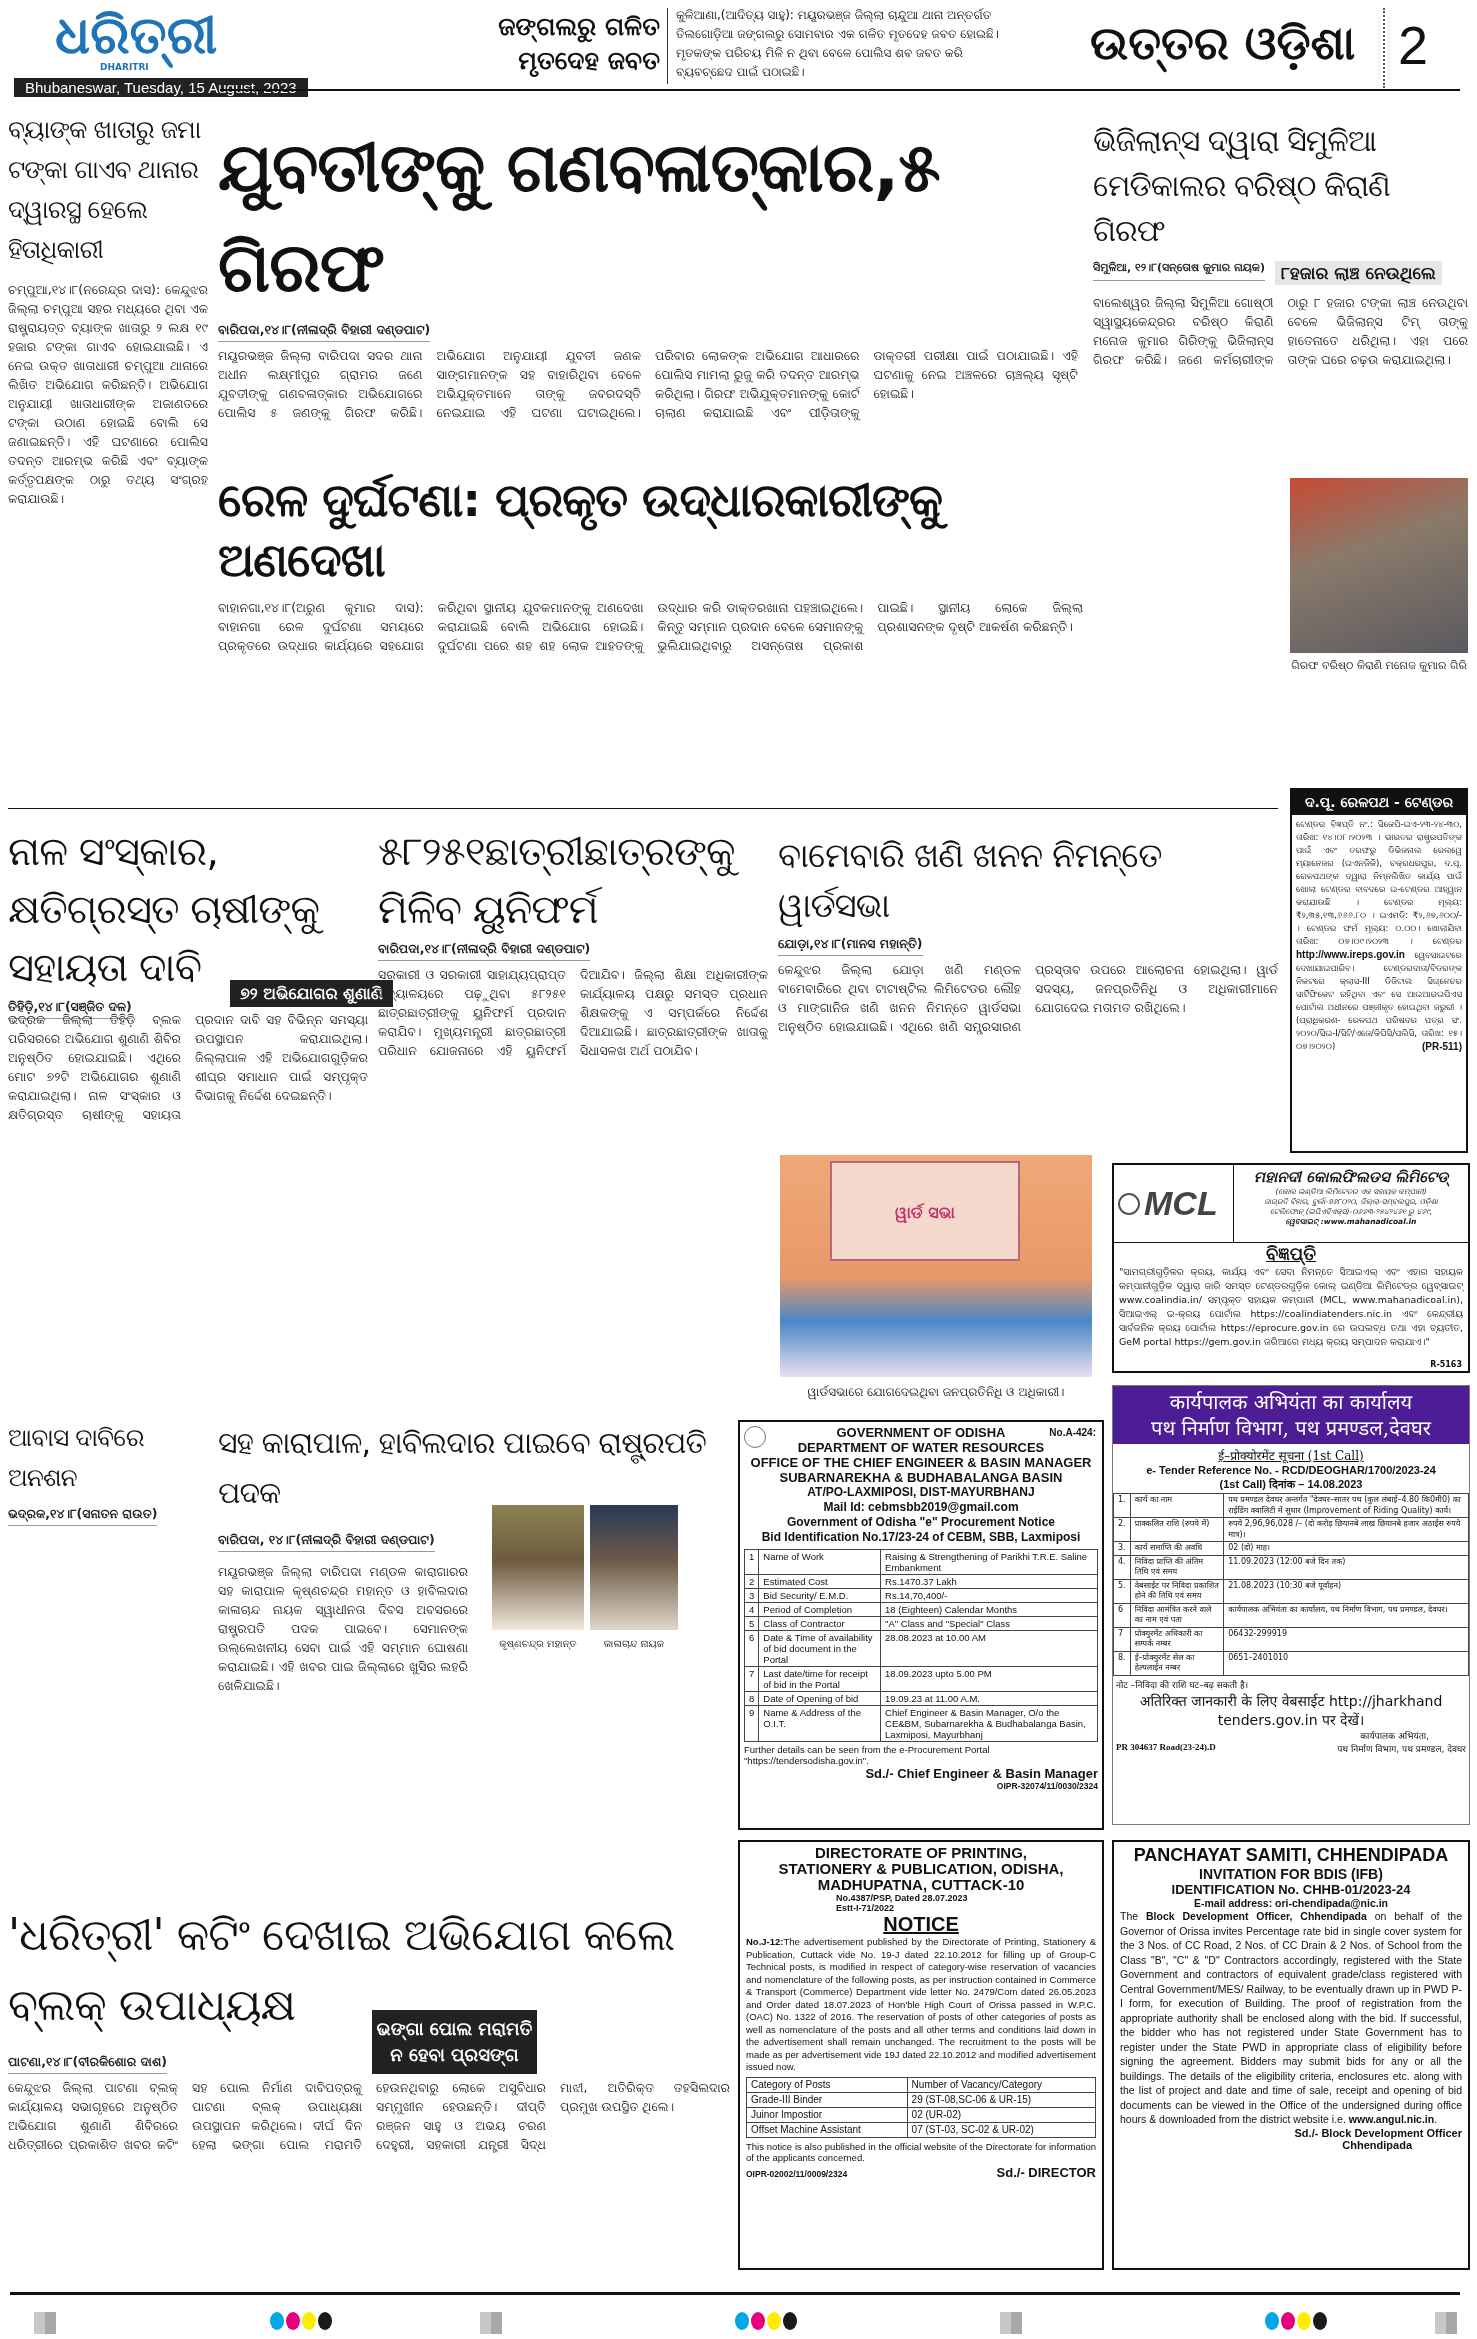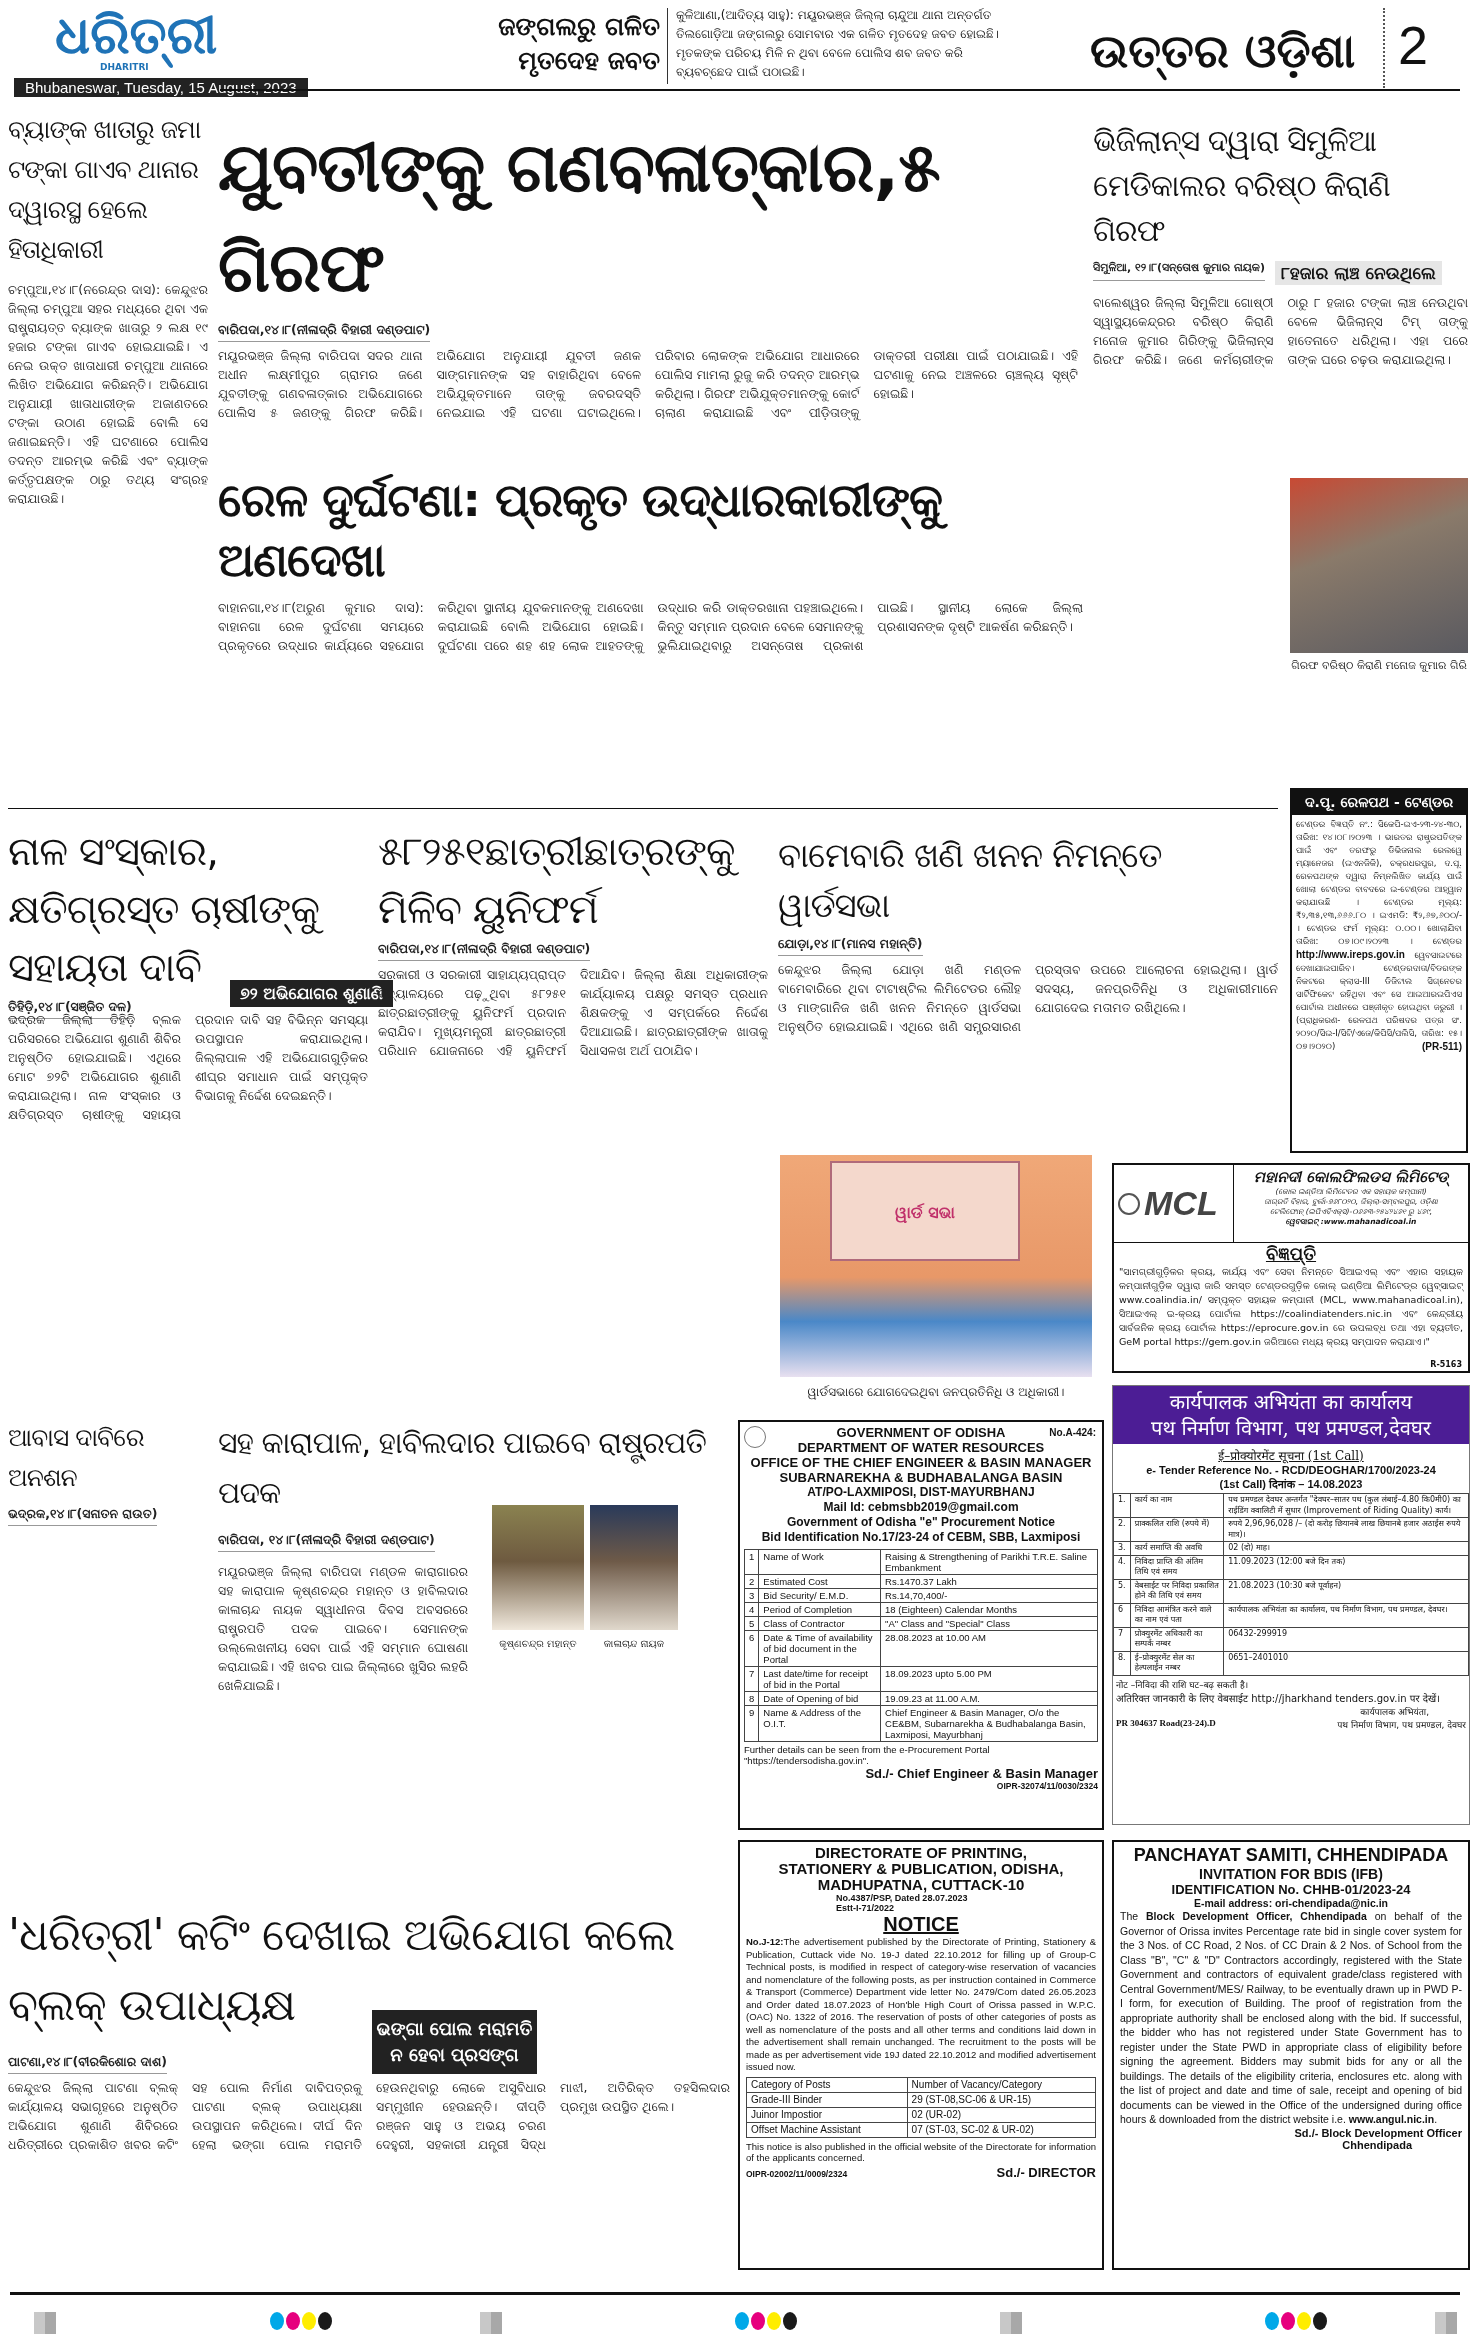--- a/index.html
+++ b/index.html
@@ -28,21 +28,21 @@
     <div style="font-size:9px;font-weight:bold;color:#1f73b7;margin-left:45px;">DHARITRI</div>
   </div>
   <div class="abs" style="left:14px;top:78px;background:#222;color:#fff;font-family:'Liberation Sans',sans-serif;font-size:15px;padding:1px 11px;">Bhubaneswar, Tuesday, 15 August, 2023</div>
   <div class="abs rule" style="left:220px;top:89px;width:1240px;height:2px;"></div>
   <div class="abs" style="left:445px;top:10px;width:215px;text-align:right;font-size:25px;font-weight:bold;line-height:34px;">
     <div>ଜଙ୍ଗଲରୁ ଗଳିତ</div>
     <div>ମୃତଦେହ ଜବତ</div>
   </div>
   <div class="abs" style="left:667px;top:8px;width:1px;height:76px;background:#333;"></div>
   <div class="abs" style="left:676px;top:6px;width:330px;font-size:12px;line-height:19px;">କୁଳିଆଣା,(ଆଦିତ୍ୟ ସାହୁ): ମୟୂରଭଞ୍ଜ ଜିଲ୍ଲା ଚାନ୍ଦୁଆ ଥାନା ଅନ୍ତର୍ଗତ ତିଲଗୋଡ଼ିଆ ଜଙ୍ଗଲରୁ ସୋମବାର ଏକ ଗଳିତ ମୃତଦେହ ଜବତ ହୋଇଛି। ମୃତକଙ୍କ ପରିଚୟ ମିଳି ନ ଥିବା ବେଳେ ପୋଲିସ ଶବ ଜବତ କରି ବ୍ୟବଚ୍ଛେଦ ପାଇଁ ପଠାଇଛି।</div>
-  <div class="abs" style="left:1090px;top:24px;font-size:46px;font-weight:bold;">ଉତ୍ତର ଓଡ଼ିଶା</div>
+  <div class="abs" style="left:1090px;top:16px;font-size:46px;font-weight:bold;">ଉତ୍ତର ଓଡ଼ିଶା</div>
   <div class="abs" style="left:1383px;top:8px;width:0;height:80px;border-left:2px dotted #555;"></div>
   <div class="abs" style="left:1398px;top:14px;font-family:'Liberation Sans',sans-serif;font-size:54px;">2</div>
 </div>
 
 <div class="abs" style="left:8px;top:110px;width:200px;">
   <div class="hl" style="font-size:25px;line-height:40px;font-weight:normal;">ବ୍ୟାଙ୍କ ଖାତାରୁ ଜମା ଟଙ୍କା ଗାଏବ ଥାନାର ଦ୍ୱାରସ୍ଥ ହେଲେ ହିତାଧିକାରୀ</div>
   <div class="body-text" style="margin-top:10px;height:560px;overflow:hidden;">ଚମ୍ପୁଆ,୧୪।୮(ନରେନ୍ଦ୍ର ଦାସ): କେନ୍ଦୁଝର ଜିଲ୍ଲା ଚମ୍ପୁଆ ସହର ମଧ୍ୟରେ ଥିବା ଏକ ରାଷ୍ଟ୍ରାୟତ୍ତ ବ୍ୟାଙ୍କ ଖାତାରୁ ୨ ଲକ୍ଷ ୧୯ ହଜାର ଟଙ୍କା ଗାଏବ ହୋଇଯାଇଛି। ଏ ନେଇ ଉକ୍ତ ଖାତାଧାରୀ ଚମ୍ପୁଆ ଥାନାରେ ଲିଖିତ ଅଭିଯୋଗ କରିଛନ୍ତି। ଅଭିଯୋଗ ଅନୁଯାୟୀ ଖାତାଧାରୀଙ୍କ ଅଜାଣତରେ ଟଙ୍କା ଉଠାଣ ହୋଇଛି ବୋଲି ସେ ଜଣାଇଛନ୍ତି। ଏହି ଘଟଣାରେ ପୋଲିସ ତଦନ୍ତ ଆରମ୍ଭ କରିଛି ଏବଂ ବ୍ୟାଙ୍କ କର୍ତ୍ତୃପକ୍ଷଙ୍କ ଠାରୁ ତଥ୍ୟ ସଂଗ୍ରହ କରାଯାଉଛି।</div>
 </div>
 
 <div class="abs" style="left:218px;top:118px;width:860px;">
@@ -301,21 +301,21 @@
           <td>06432-299919</td>
         </tr>
         <tr>
           <td>8.</td>
           <td>ई–प्रोक्युरमेंट सेल का हेल्पलाईन नम्बर</td>
           <td>0651–2401010</td>
         </tr>
       </tbody>
   </table>
   <div style="font-size:9px;padding:2px 3px 0;">नोट –निविदा की राशि घट–बढ़ सकती है।</div>
-  <div style="font-size:10px;padding:0 3px;">अतिरिक्त जानकारी के लिए वेबसाईट http://jharkhand tenders.gov.in पर देखें।</div>
+  <div style="font-size:14px;padding:0 3px;text-align:center;">अतिरिक्त जानकारी के लिए वेबसाईट http://jharkhand tenders.gov.in पर देखें।</div>
   <div style="font-size:9px;text-align:right;padding-right:40px;">कार्यपालक अभियंता,</div>
   <div style="display:flex;justify-content:space-between;font-size:9px;padding:0 3px;">
     <b style="font-family:'Liberation Serif',serif;">PR 304637 Road(23-24).D</b>
     <span>पथ निर्माण विभाग, पथ प्रमण्डल, देवघर</span>
   </div>
 </div>
 
 <div class="abs box ad-en" style="left:1112px;top:1840px;width:358px;height:430px;padding:2px 6px;">
   <div style="text-align:center;font-weight:bold;font-size:18px;line-height:22px;">PANCHAYAT SAMITI, CHHENDIPADA</div>
   <div style="text-align:center;font-weight:bold;font-size:14px;">INVITATION FOR BDIS (IFB)</div>

